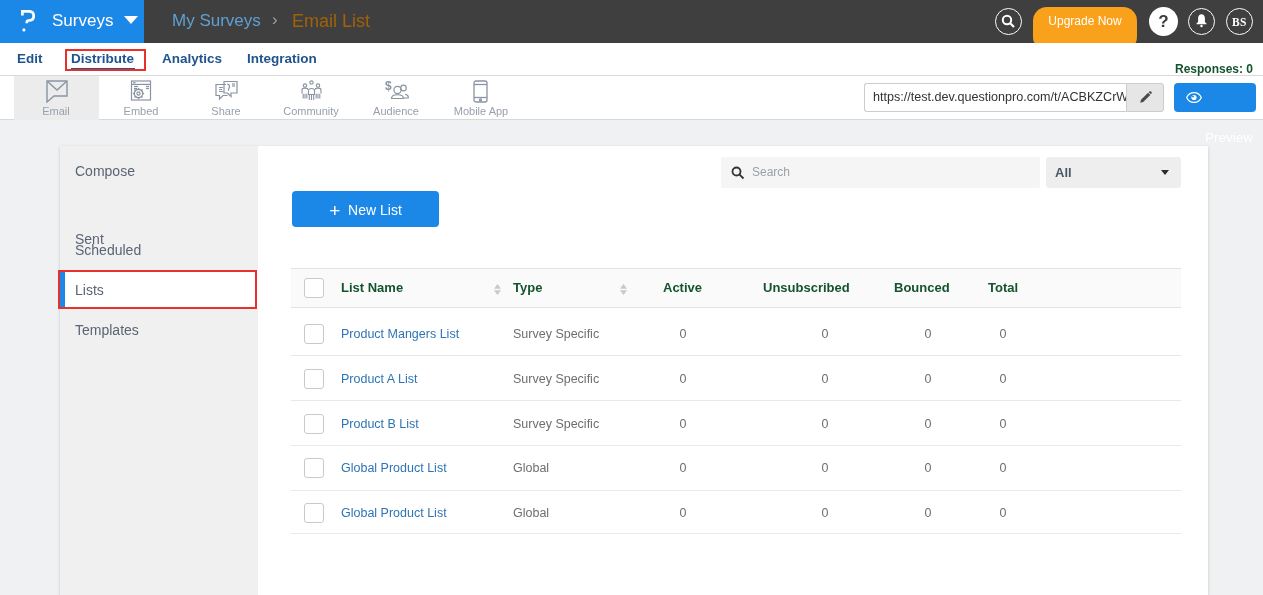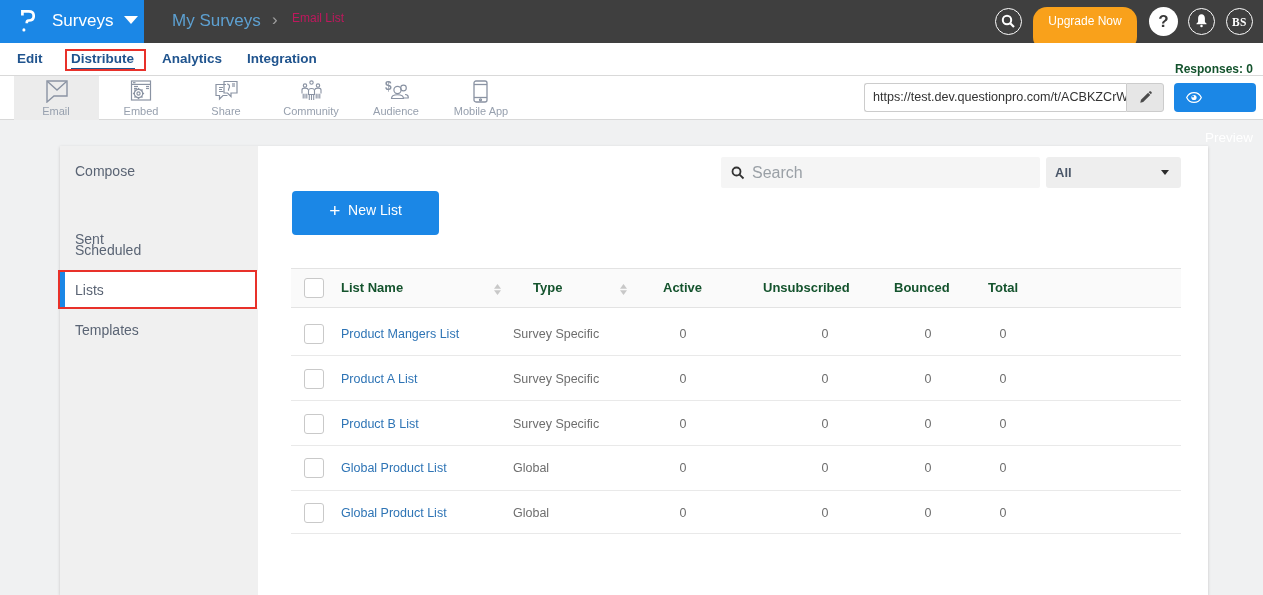--- a/index.html
+++ b/index.html
@@ -7,21 +7,21 @@
   body { font-family:"Liberation Sans", sans-serif; position:relative; background:#f0f1f2; }
   .abs { position:absolute; }
 
   
   #nav { left:0; top:0; width:1263px; height:43px; background:#3f3f3f; }
   #logoblock { left:0; top:0; width:144px; height:43px; background:#1b87e6; }
   #surveys { left:52px; top:11px; color:#fff; font-size:17px; }
   #navcaret { left:124px; top:16px; width:0; height:0; border-left:7px solid transparent; border-right:7px solid transparent; border-top:8px solid #fff; }
   #crumb1 { left:172px; top:11px; color:#5da0d1; font-size:17px; }
   #crumbsep { left:272px; top:10px; color:#a0a0a0; font-size:17px; }
-  #crumb2 { left:292px; top:11px; color:#be185d; font-size:12px; }
+  #crumb2 { left:292px; top:11px; color:#a16207; font-size:18px; }
   .navcirc { border-radius:50%; border:1.3px solid #fdfdfd;font-family:Liberation Serif, serif; }
   #helpcirc { left:1149px; top:6.5px; width:29px; height:29px; background:#fff; border-radius:50%; color:#3a3a3a; font-weight:bold; font-size:17px; text-align:center; line-height:29px; }
   #upgr { left:1033px; top:7px; width:104px; height:44px; background:#f9a11b; border-radius:14px; color:#fff; font-size:12px; text-align:center; line-height:28px; }
   #bscirc { left:1188px; top:7.5px; width:27px; height:27px; }
   #avcirc { left:1226px; top:7.5px; width:27px; height:27px; color:#fff; font-size:11.5px; font-weight:bold; text-align:center; line-height:27px; letter-spacing:.5px; }
   #searchcirc { left:995px; top:7.5px; width:27px; height:27px; }
 
   
   #tabbar { left:0; top:43px; width:1263px; height:33px; background:#fff; border-bottom:1px solid #d9d9d9; }
   .tab { position:absolute; top:43px; height:33px; line-height:32px; font-size:13.5px; font-weight:bold; color:#20548e; }
@@ -42,27 +42,27 @@
 
   
   #card { left:60px; top:146px; width:1148px; height:449px; background:#fff; box-shadow:0 1px 3px rgba(0,0,0,.18); }
   #sidebar { left:60px; top:146px; width:198px; height:449px; background:#f0f0f0; }
   .sitem { position:absolute; left:75px; font-size:14px; color:#5a6474; }
   #listsbox { left:60px; top:271px; width:198px; height:37px; background:#fff; border-left:5px solid #1b87e6; }
   #redbox2 { left:58px; top:270px; width:199px; height:39px; border:2px solid #e8312a; }
 
   
   #sbox { left:721px; top:157px; width:319px; height:31px; background:#f5f5f5; border-radius:2px; }
-  #sboxtxt { left:752px; top:157px; height:31px; line-height:31px; font-size:16px; color:#9aa0a6; }
+  #sboxtxt { left:752px; top:157px; height:31px; line-height:31px; font-size:12px; color:#9aa0a6; }
   #allbox { left:1046px; top:157px; width:135px; height:31px; background:#eeeeee; border-radius:3px; }
   #alltxt { left:1055px; top:157px; height:31px; line-height:31px; font-size:13px; font-weight:700; color:#4a5668; }
   #allcaret { left:1161px; top:170px; width:0; height:0; border-left:4.5px solid transparent; border-right:4.5px solid transparent; border-top:5.5px solid #2b2b2b; }
 
   
-  #newlist { left:292px; top:191px; width:147px; height:44px; background:#1b87e6; border-radius:4px; color:#fff; text-align:center; line-height:36px; font-size:14px; }
+  #newlist { left:292px; top:191px; width:147px; height:36px; background:#1b87e6; border-radius:4px; color:#fff; text-align:center; line-height:36px; font-size:14px; }
 
   
   #thead { left:291px; top:268px; width:890px; height:40px; background:#fafafa; border-top:1px solid #e3e3e3; border-bottom:1px solid #e3e3e3; }
   .hcell { position:absolute; top:268px; height:40px; line-height:40px; font-size:13px; font-weight:bold; color:#14532d; }
   .cb { position:absolute; left:304px; width:20px; height:20px; background:#fff; border:1px solid #c9c9c9; border-radius:3px; }
   .rowline { position:absolute; left:291px; width:890px; height:1px; background:#e9e9e9; }
   .link { position:absolute; left:341px; font-size:12.5px; color:#2e74b5; }
   .type { position:absolute; left:513px; font-size:12.5px; color:#6e6e6e; }
   .num { position:absolute; width:20px; text-align:center; font-size:12.5px; color:#6e6e6e; }
   .sort { position:absolute; width:9px; }
@@ -225,21 +225,21 @@
 
   <div class="abs" id="newlist"><span style="font-size:19px; position:relative; top:2px;">+</span>&nbsp;&nbsp;New List</div>
 
   <div class="abs" id="thead"></div>
   <div class="cb" style="top:278px;"></div>
   <div class="hcell" style="left:341px;">List Name</div>
   <svg class="sort" style="left:493px; top:284px;" width="8" height="11" viewBox="0 0 8 11">
     <path d="M4 0 L7.5 4.7 L0.5 4.7 Z" fill="#c8c8c8"></path>
     <path d="M4 11 L7.5 6.3 L0.5 6.3 Z" fill="#c8c8c8"></path>
   </svg>
-  <div class="hcell" style="left:513px;margin-left:20px;">Type</div>
+  <div class="hcell" style="left:513px;">Type</div>
   <svg class="sort" style="left:619px; top:284px;" width="8" height="11" viewBox="0 0 8 11">
     <path d="M4 0 L7.5 4.7 L0.5 4.7 Z" fill="#c8c8c8"></path>
     <path d="M4 11 L7.5 6.3 L0.5 6.3 Z" fill="#c8c8c8"></path>
   </svg>
   <div class="hcell" style="left:663px;">Active</div>
   <div class="hcell" style="left:763px;text-align:right;">Unsubscribed</div>
   <div class="hcell" style="left:894px;">Bounced</div>
   <div class="hcell" style="left:988px;">Total</div>
 
   <div class="cb" style="top:324px;"></div>

